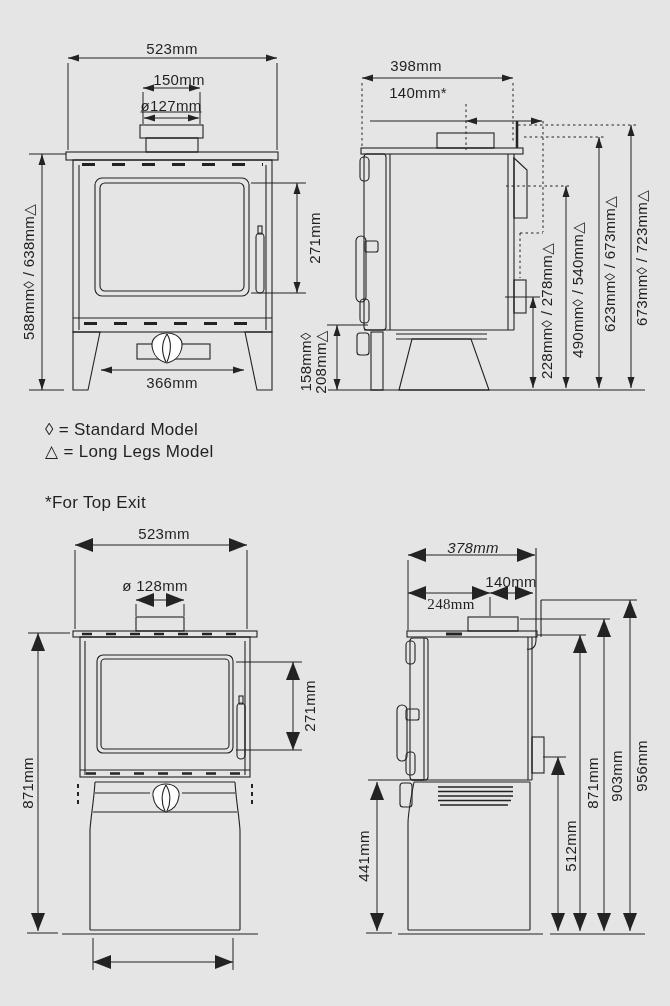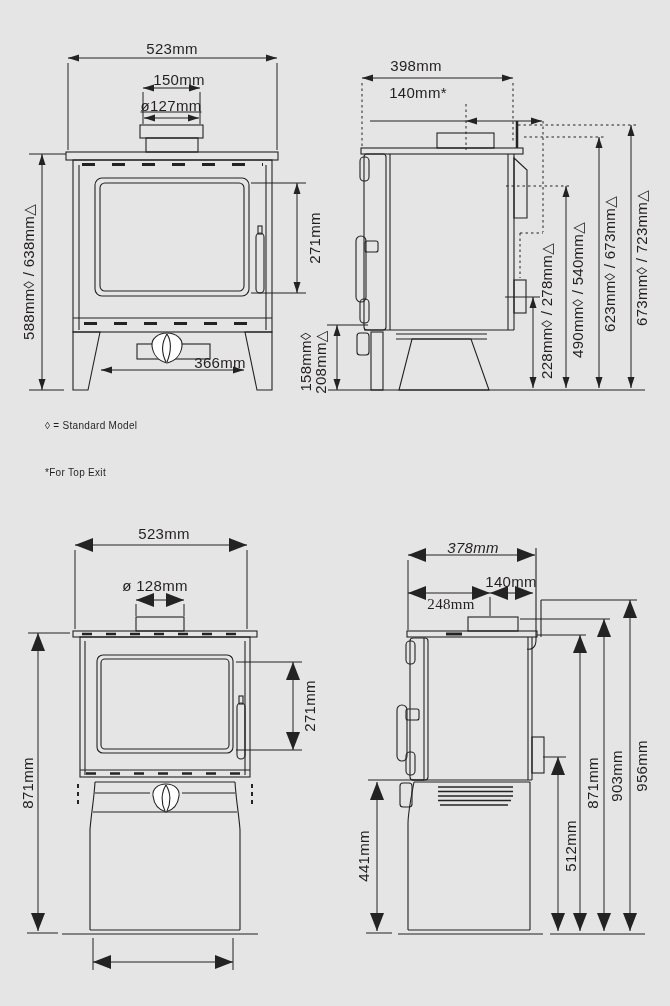--- a/index.html
+++ b/index.html
@@ -2,21 +2,21 @@
 <html><head>
 <meta charset="utf-8">
 <style>
   html,body{margin:0;padding:0;background:#fff;}
   #canvas{position:relative;width:670px;height:1006px;background:#e5e5e5;overflow:hidden;
           font-family:"Liberation Sans","DejaVu Sans",sans-serif;color:#231f20;}
   #drawing{position:absolute;left:0;top:0;}
   .dim{position:absolute;font-size:15px;letter-spacing:.3px;white-space:nowrap;
        transform:translate(-50%,-50%);color:#231f20;}
   .rot{transform:translate(-50%,-50%) rotate(-90deg);}
-  .legend-line{position:absolute;left:45px;font-size:10px;letter-spacing:.3px;color:#231f20;}
+  .legend-line{position:absolute;left:45px;font-size:17px;letter-spacing:.3px;color:#231f20;}
   svg .ln{stroke:#232323;stroke-width:1;fill:none;}
   svg .art{stroke:#232323;stroke-width:1.1;fill:none;}
   svg .d{stroke-dasharray:2.5 3;}
   svg .hatch{stroke:#232323;stroke-width:3;stroke-dasharray:13 17;fill:none;}
   svg .hatch2{stroke:#232323;stroke-width:2.5;stroke-dasharray:10 14;fill:none;}
   svg .d2{stroke:#232323;stroke-width:2;stroke-dasharray:4 4;fill:none;}
 </style>
 </head>
 <body>
 
@@ -221,33 +221,34 @@
         <line x1="550" y1="934" x2="645" y2="934"></line>
       </g>
     </g>
   </svg>
 
   <span class="dim" style="left:172px;top:48px;">523mm</span>
   <span class="dim" style="left:171px;top:79px;margin-left:8px;">150mm</span>
   <span class="dim" style="left:171px;top:105px;text-decoration:underline;">ø127mm</span>
   <span class="dim rot" style="left:29px;top:272px;">588mm◊ / 638mm△</span>
   <span class="dim rot" style="left:314px;top:238px;">271mm</span>
-  <span class="dim" style="left:172px;top:362px;margin-left:48px;">366mm</span>
+  <span class="dim" style="left:172px;top:382px;">366mm</span>
 
   <span class="dim" style="left:416px;top:65px;">398mm</span>
   <span class="dim" style="left:418px;top:92px;">140mm*</span>
   <span class="dim rot" style="left:305px;top:362px;">158mm◊</span>
   <span class="dim rot" style="left:321px;top:362px;">208mm△</span>
   <span class="dim rot" style="left:547px;top:311px;">228mm◊ / 278mm△</span>
   <span class="dim rot" style="left:578px;top:290px;">490mm◊ / 540mm△</span>
   <span class="dim rot" style="left:610px;top:264px;">623mm◊ / 673mm△</span>
   <span class="dim rot" style="left:642px;top:258px;">673mm◊ / 723mm△</span>
 
   <div class="legend-line" style="top:420px;">◊ = Standard Model</div>
-  <div class="legend-line" style="top:467px;">*For Top Exit</div>
+  <div class="legend-line" style="top:441px;">△ = Long Legs Model</div>
+  <div class="legend-line" style="top:493px;">*For Top Exit</div>
 
   <span class="dim" style="left:164px;top:533px;">523mm</span>
   <span class="dim" style="left:155px;top:585px;">ø 128mm</span>
   <span class="dim rot" style="left:27px;top:783px;">871mm</span>
   <span class="dim rot" style="left:309px;top:706px;">271mm</span>
   <span class="dim" style="left:165px;top:1028px;">415mm</span>
 
   <span class="dim" style="left:473px;top:547px;font-style:italic;">378mm</span>
   <span class="dim" style="left:511px;top:581px;">140mm</span>
   <span class="dim" style="left:451px;top:604px;font-family:Liberation Serif, serif;">248mm</span>

